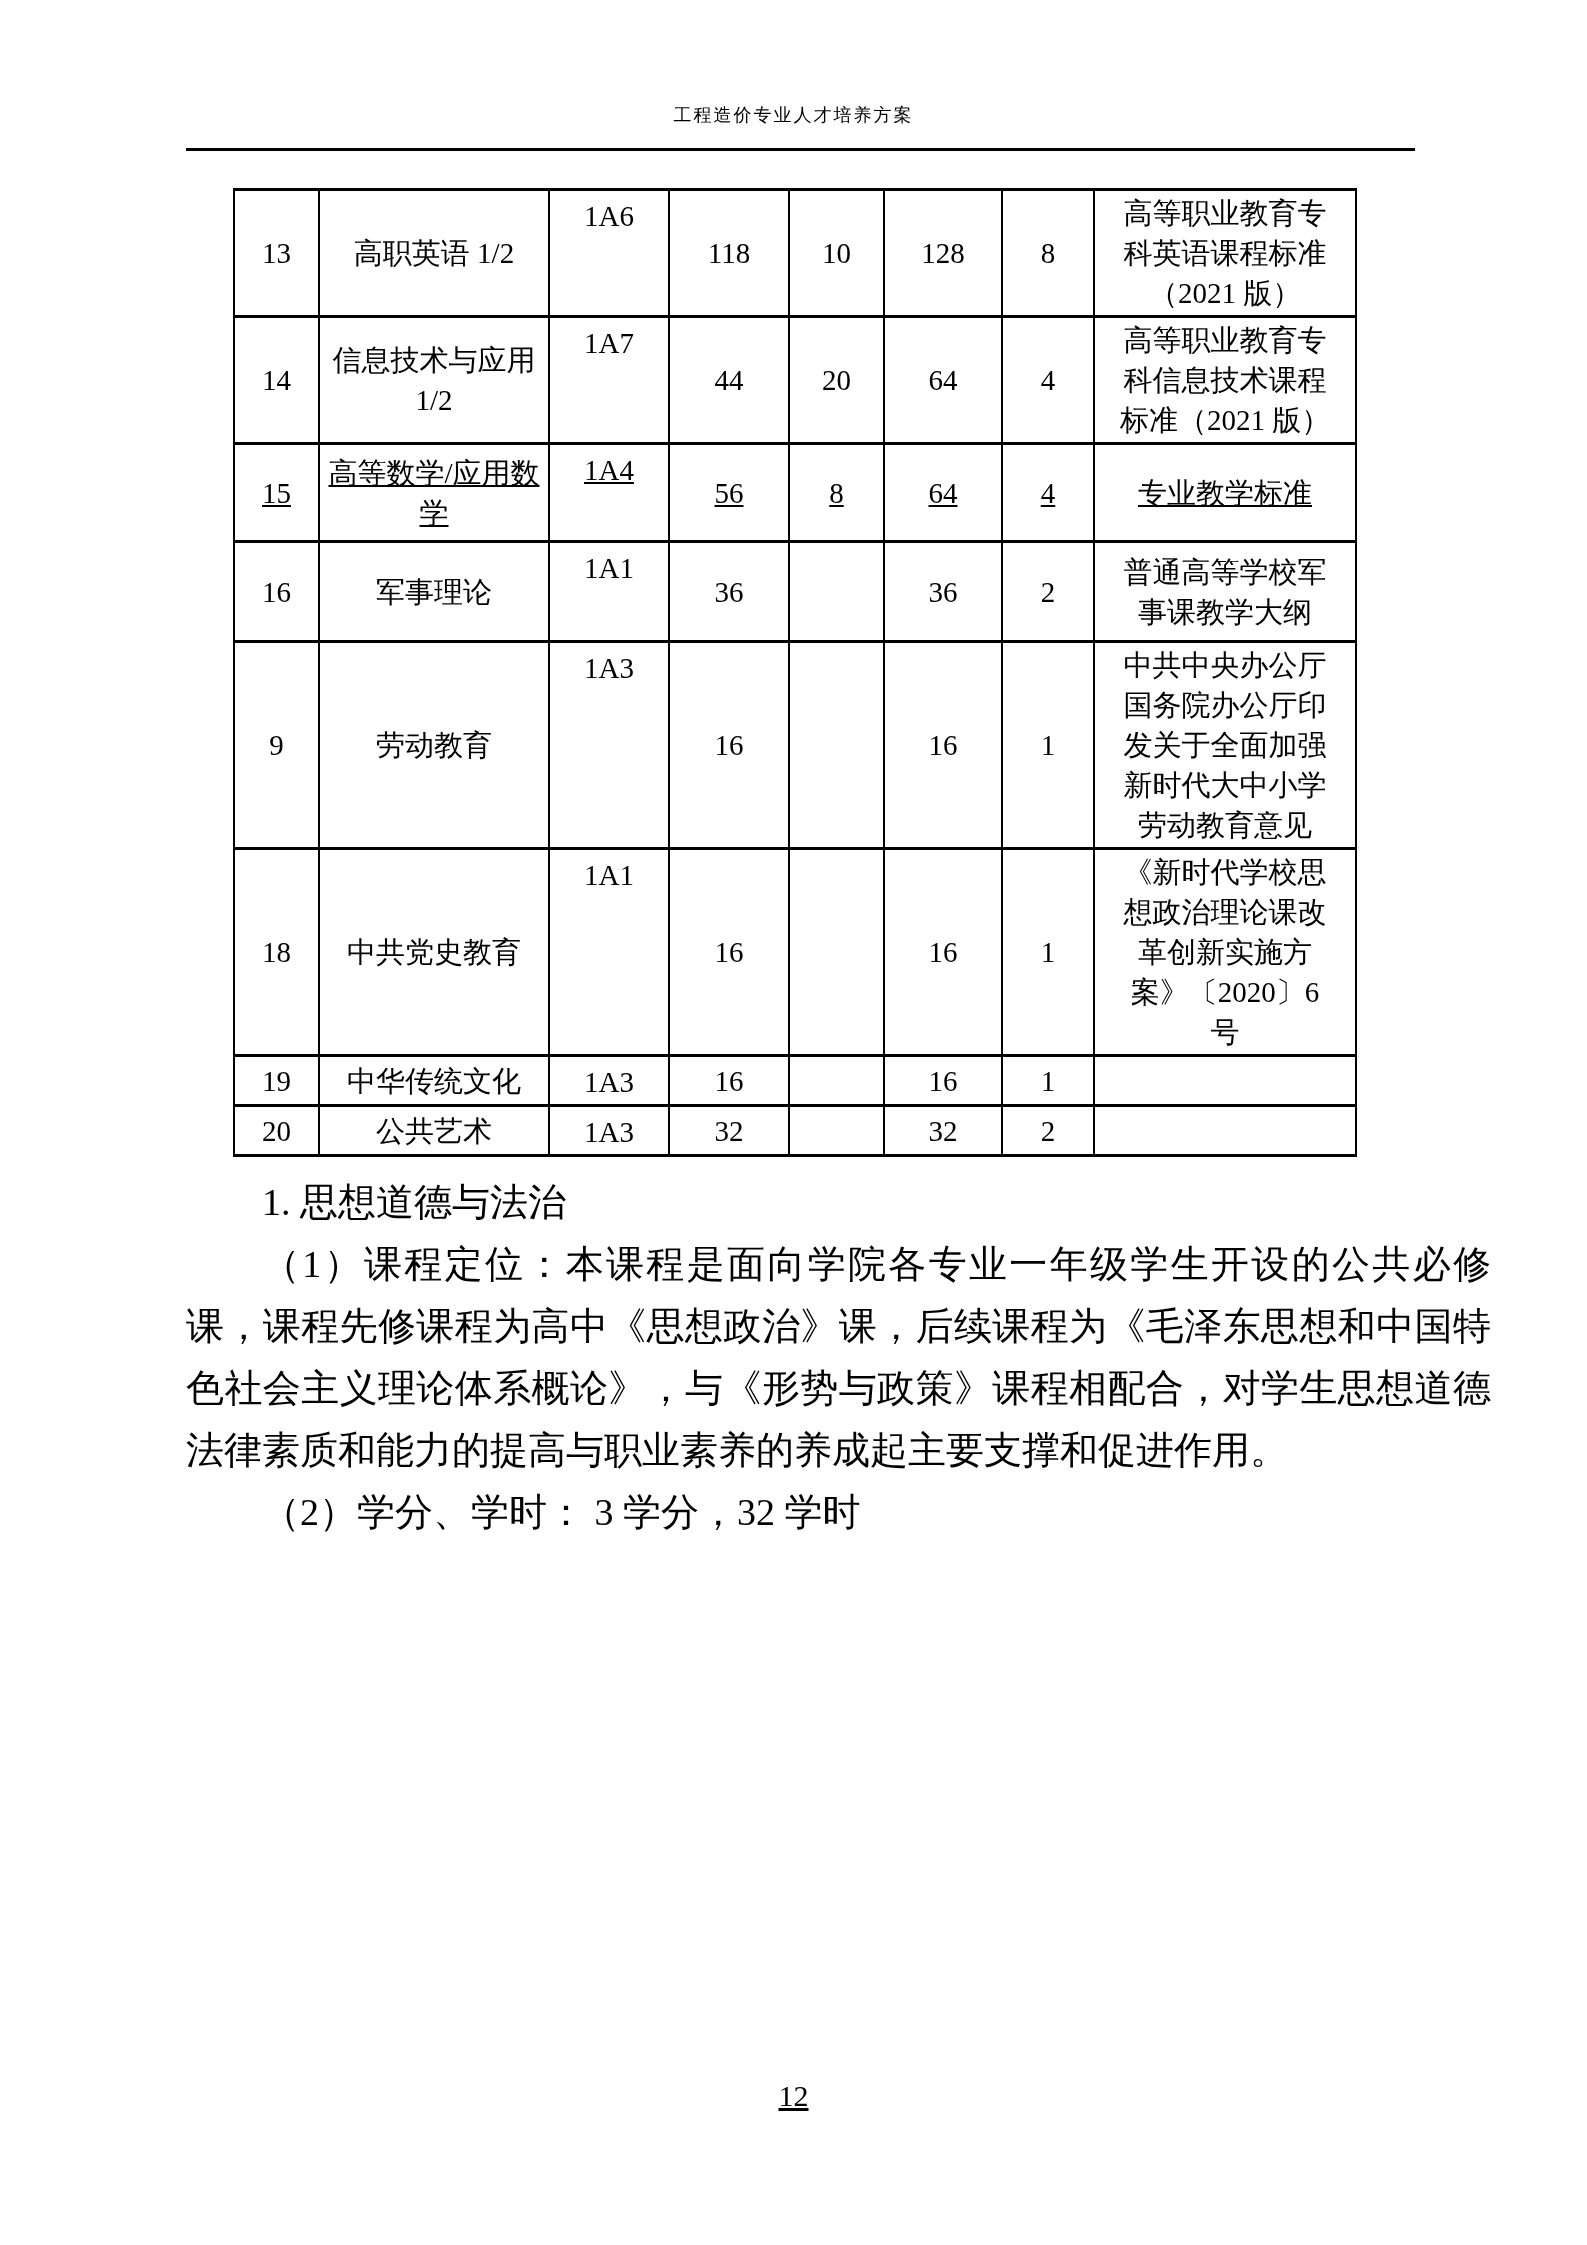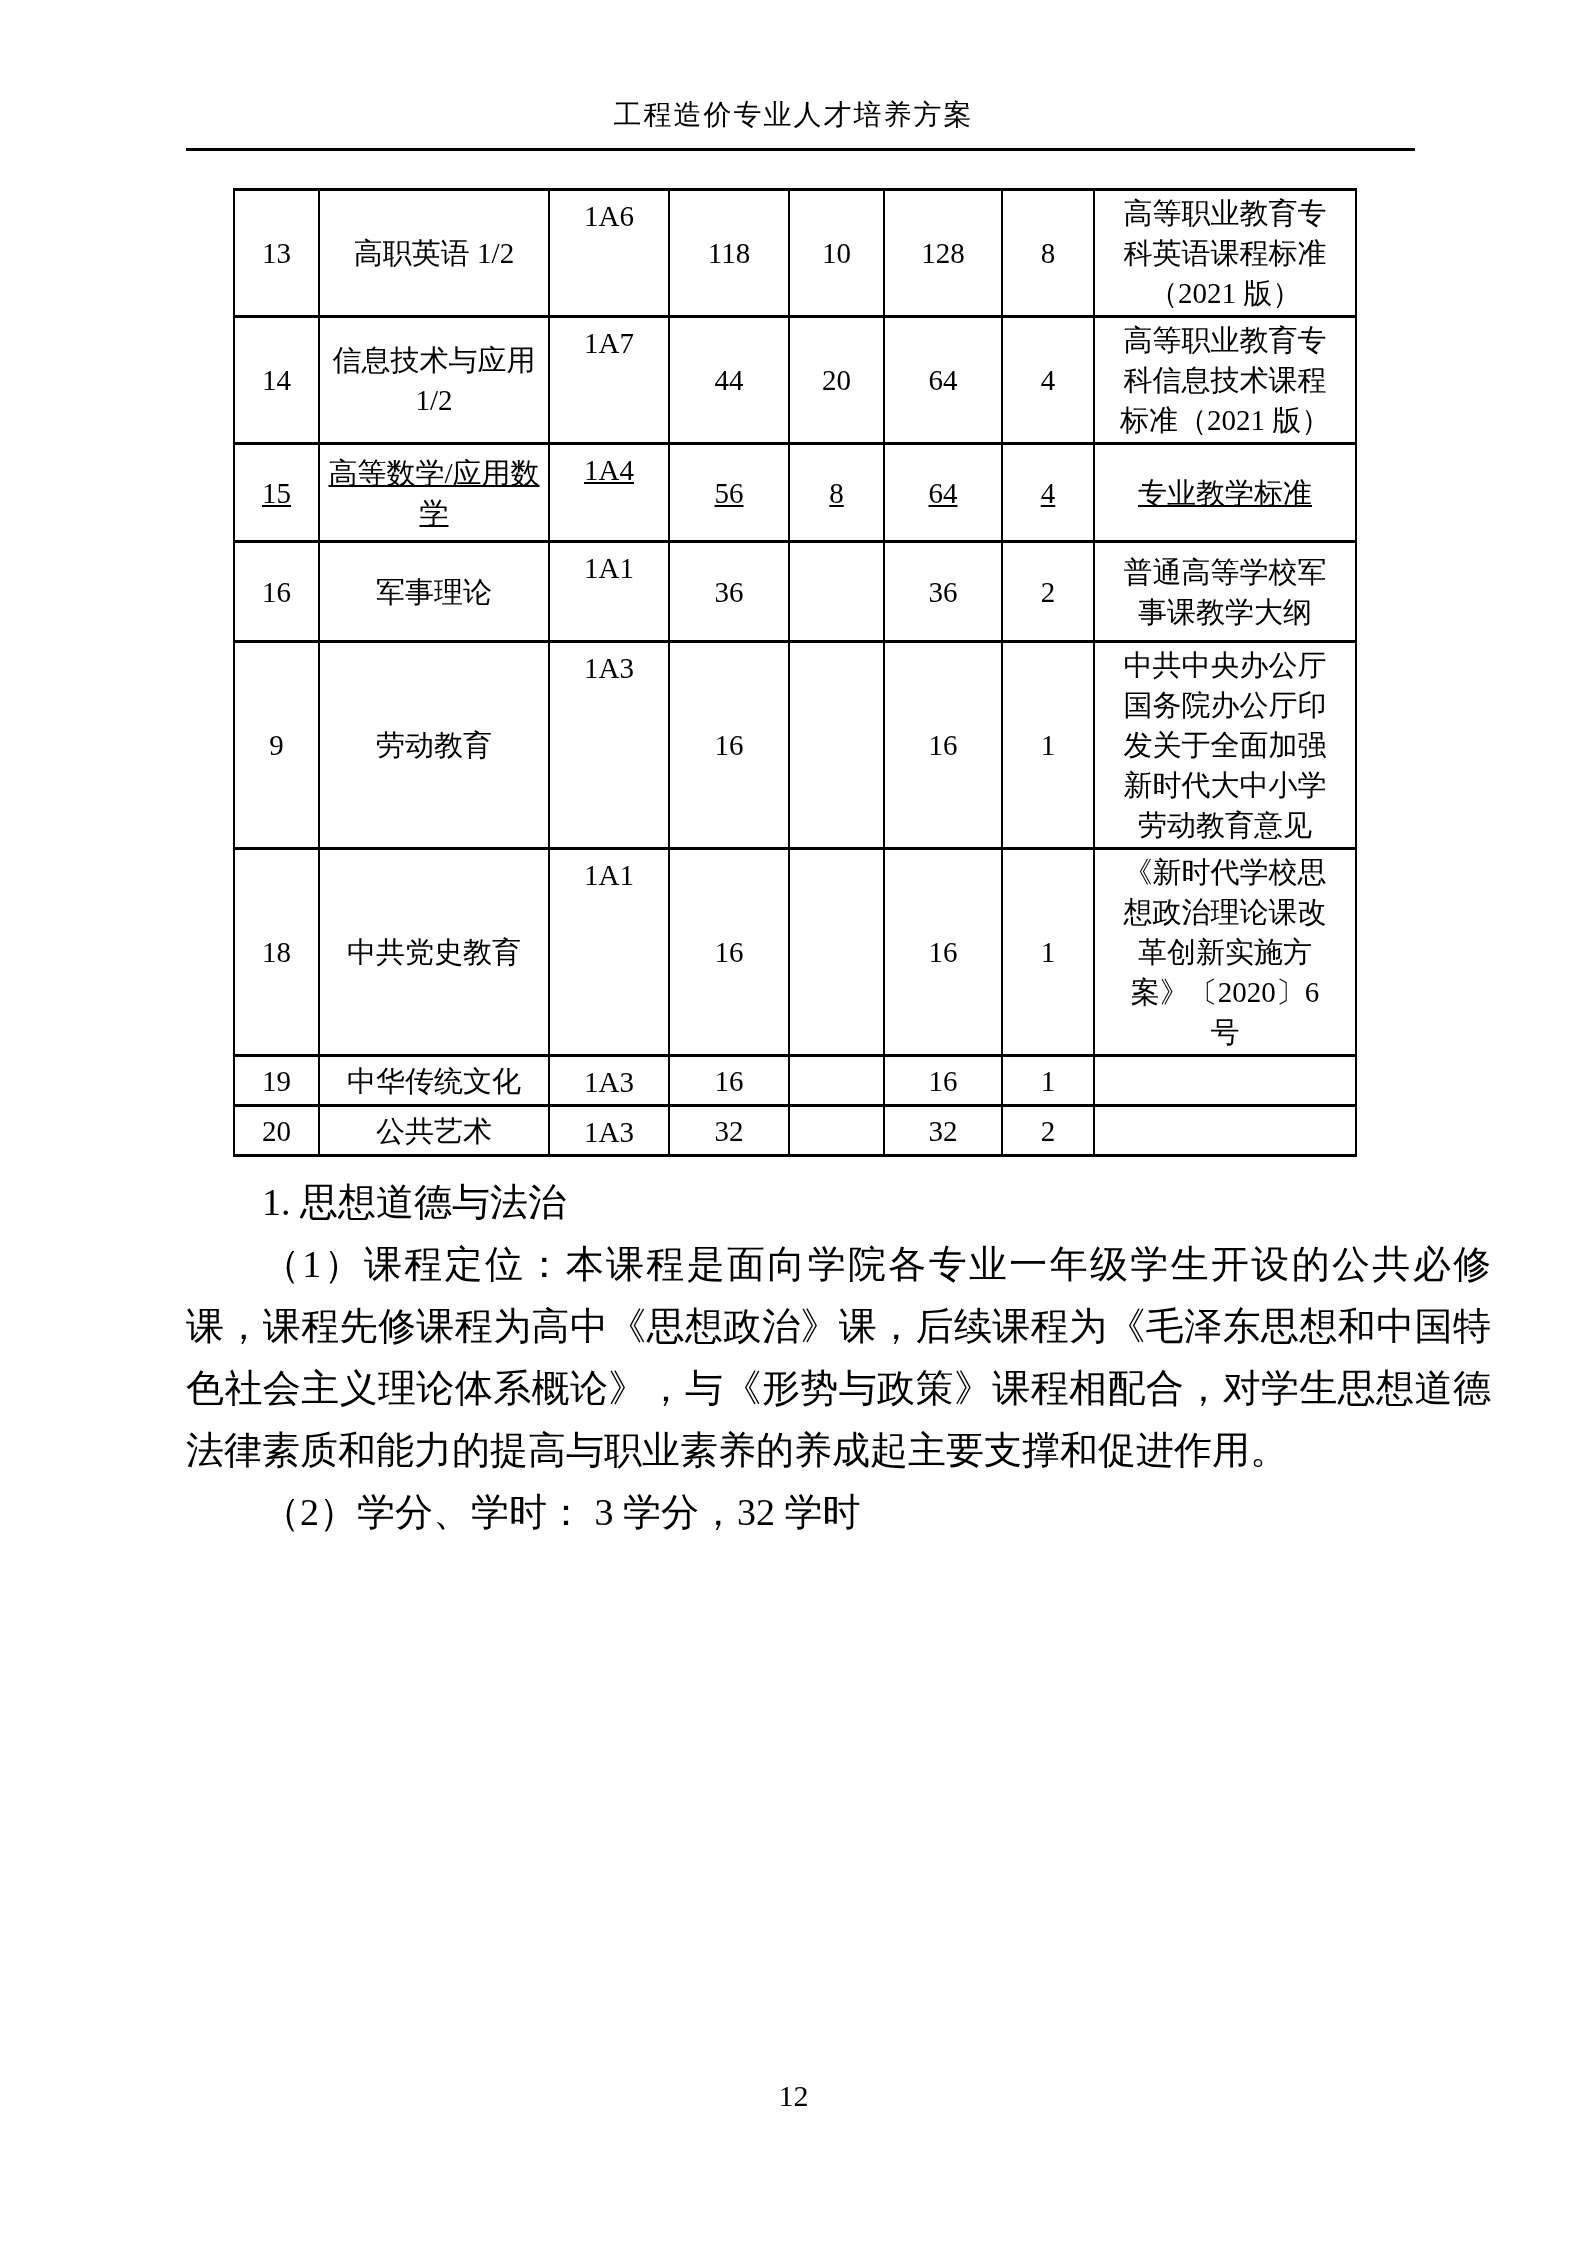--- a/index.html
+++ b/index.html
@@ -10,21 +10,21 @@
     height: 2245px;
     background: #ffffff;
     color: #000000;
     font-family: "Liberation Serif", "DejaVu Serif", serif;
     overflow: hidden;
   }
   
   .header-title {
     padding-top: 97px;
     text-align: center;
-    font-size: 28px;
+    font-size: 18px;
     line-height: 36px;
     letter-spacing: 2px;
   }
   .header-rule {
     margin: 15px 0 0 186px;
     width: 1229px;
     height: 0;
     border-top: 3px solid #000000;
   }
   
@@ -74,20 +74,21 @@
   .body-text p.para { text-indent: 2em; }
   
   .page-footer {
     position: absolute;
     top: 2078px;
     left: 0;
     width: 100%;
     text-align: center;
     font-size: 30px;
     line-height: 36px;
+    text-decoration: underline;
   }
 </style>
 </head>
 <body>
 
 <div class="page">
 
   <div class="header-title">工程造价专业人才培养方案</div>
   <div class="header-rule"></div>
 

